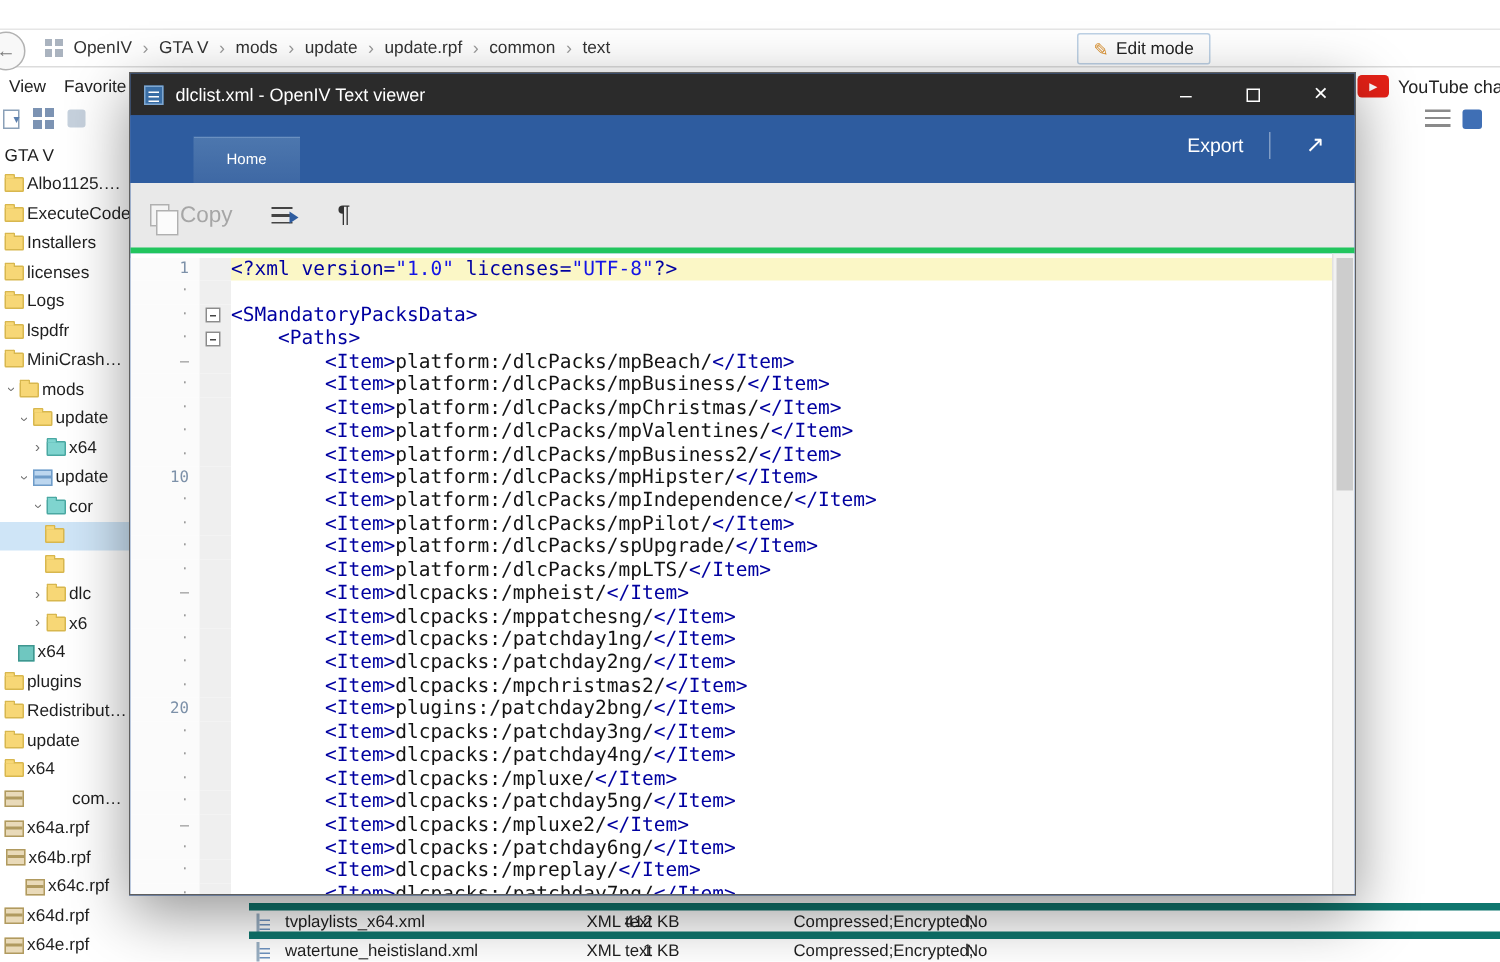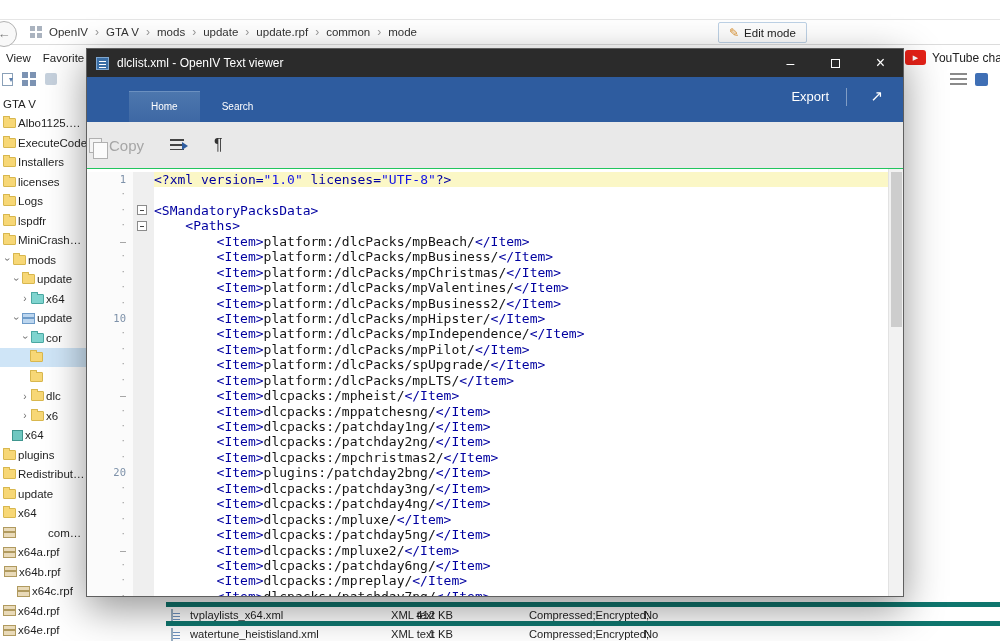--- a/index.html
+++ b/index.html
@@ -68,22 +68,22 @@
   .cap-close { font-size:16px; }
 
   .ribbon { height:45px; background:#2e5c9f; position:relative; flex:0 0 auto; }
   .ribbon-tabs { position:absolute; left:42px; bottom:0; display:flex; }
   .rtab { height:31px; line-height:31px; padding:0 22px; font-size:10px; color:#fff; }
   .rtab.active { background:linear-gradient(#4d77ae, #3e68a4); box-shadow:inset 0 1px 0 #6b90c0; }
   .ribbon-export { position:absolute; right:74px; top:12px; font-size:13px; color:#fff; }
   .ribbon-sep { position:absolute; right:56px; top:11px; width:1px; height:18px; background:rgba(255,255,255,.4); }
   .ribbon-expand { position:absolute; right:20px; top:10px; font-size:15px; color:#fff; }
 
-  .dlg-toolbar { height:47px; background:#e9e9e9; border-bottom:1px solid #22c55e; display:flex;
-    align-items:center; padding-left:2px; gap:26px; flex:0 0 auto; }
+  .dlg-toolbar { height:47px; background:#e9e9e9; border-bottom:4px solid #22c55e; display:flex;
+    align-items:center; padding-left:13px; gap:26px; flex:0 0 auto; }
   .copy-btn { display:flex; align-items:center; gap:7px; color:#a6a6a6; font-size:15px; }
   .icon-copy { width:13px; height:15px; border:1px solid #b0b0b0; background:#f4f4f4; position:relative; }
   .icon-copy::before { content:''; position:absolute; left:3px; top:3px; width:13px; height:15px;
     border:1px solid #b0b0b0; background:#fbfbfb; }
   .icon-goto { width:18px; height:14px; position:relative; }
   .icon-goto::before { content:''; position:absolute; left:0; top:1px; width:14px; height:11px;
     background:repeating-linear-gradient(to bottom, #444 0 1.5px, transparent 1.5px 5px); }
   .icon-goto::after { content:''; position:absolute; right:0; top:4px; border-left:6px solid #2e5c9f;
     border-top:4px solid transparent; border-bottom:4px solid transparent; }
   .icon-pilcrow { font-size:16px; color:#333; }
@@ -144,21 +144,21 @@
         <span class="crumb">GTA V</span>
         <span class="crumb-sep">›</span>
         <span class="crumb">mods</span>
         <span class="crumb-sep">›</span>
         <span class="crumb">update</span>
         <span class="crumb-sep">›</span>
         <span class="crumb">update.rpf</span>
         <span class="crumb-sep">›</span>
         <span class="crumb">common</span>
         <span class="crumb-sep">›</span>
-        <span class="crumb">mode</span>
+        <span class="crumb">text</span>
       </div>
     <div class="edit-mode-btn">
       <span class="icon-pencil">✎</span>
       <span>Edit mode</span>
     </div>
   </div>
 
   <div class="menu-row">
       <span>View</span>
       <span>Favorite</span>
@@ -314,21 +314,20 @@
       <span class="cap-btn cap-min">–</span>
       <span class="cap-btn">
           <span class="cap-max-box"></span>
         </span>
       <span class="cap-btn cap-close">×</span>
     </div>
 
     <div class="ribbon">
       <div class="ribbon-tabs">
           <div class="rtab active">Home</div>
-          <div class="rtab">Search</div>
         </div>
       <span class="ribbon-export">Export</span>
       <span class="ribbon-sep"></span>
       <span class="ribbon-expand">↗</span>
     </div>
 
     <div class="dlg-toolbar">
       <span class="copy-btn">
         <span class="icon-copy"></span>
         <span>Copy</span>

